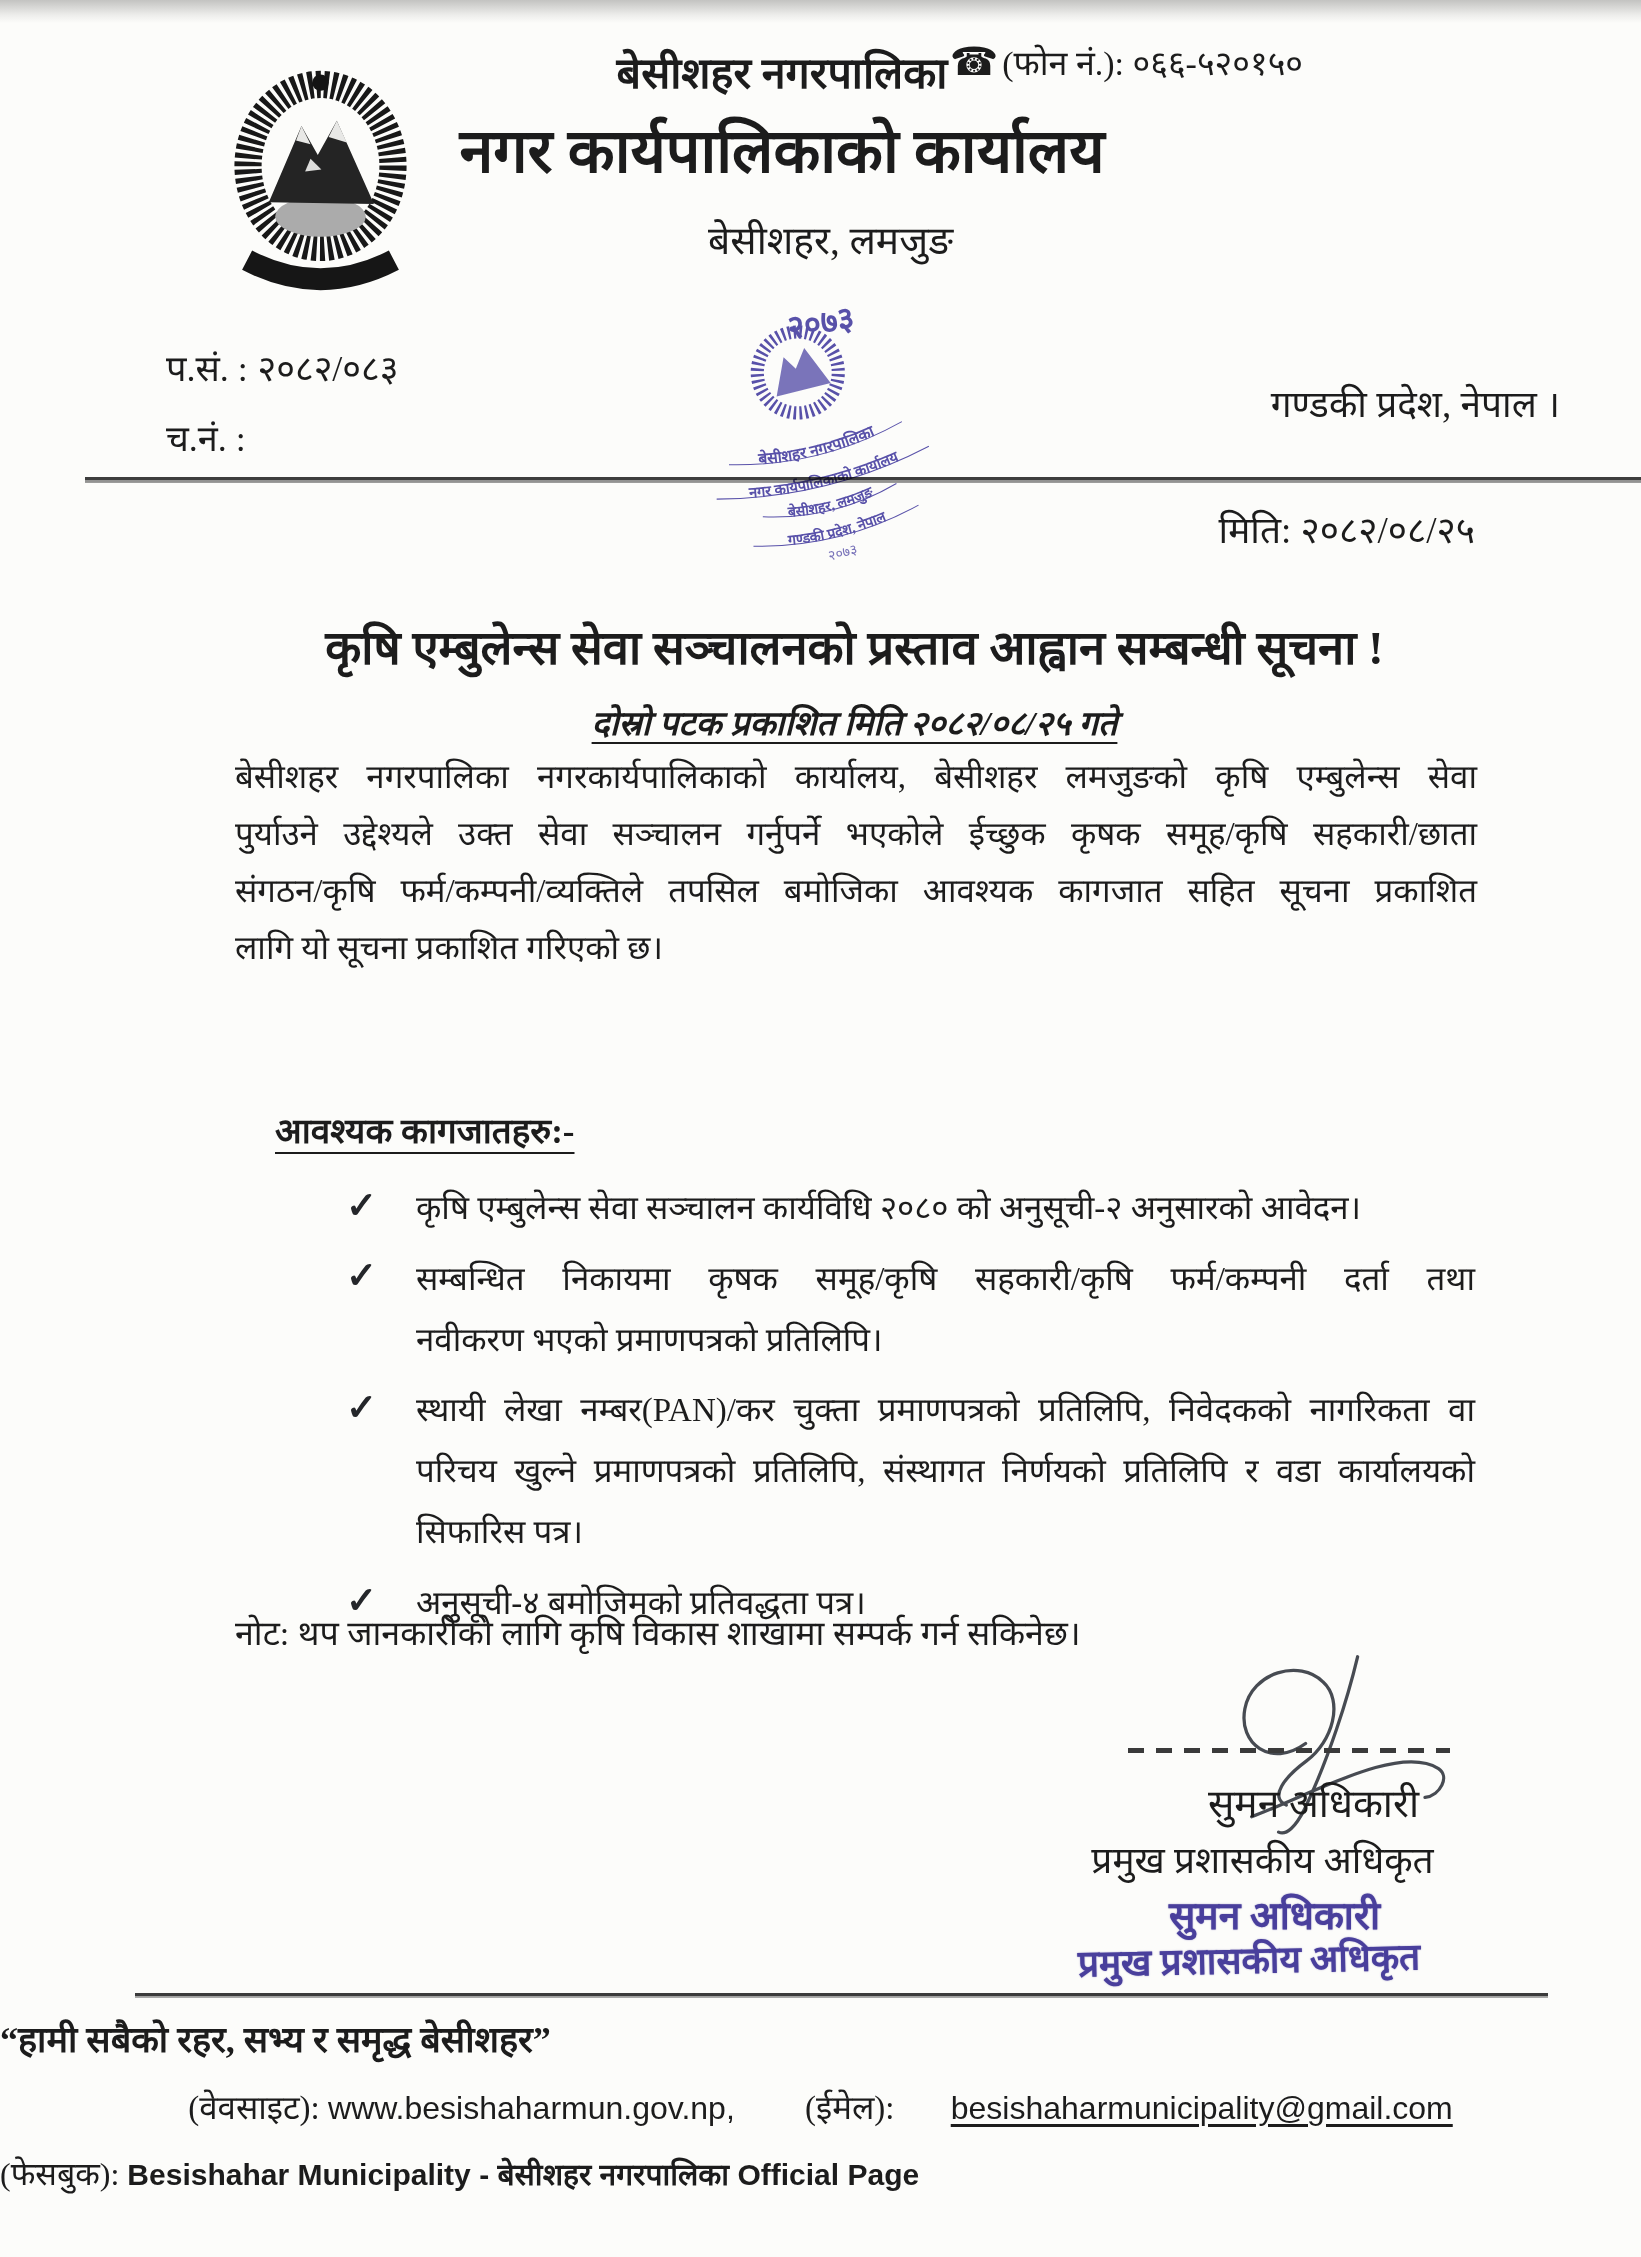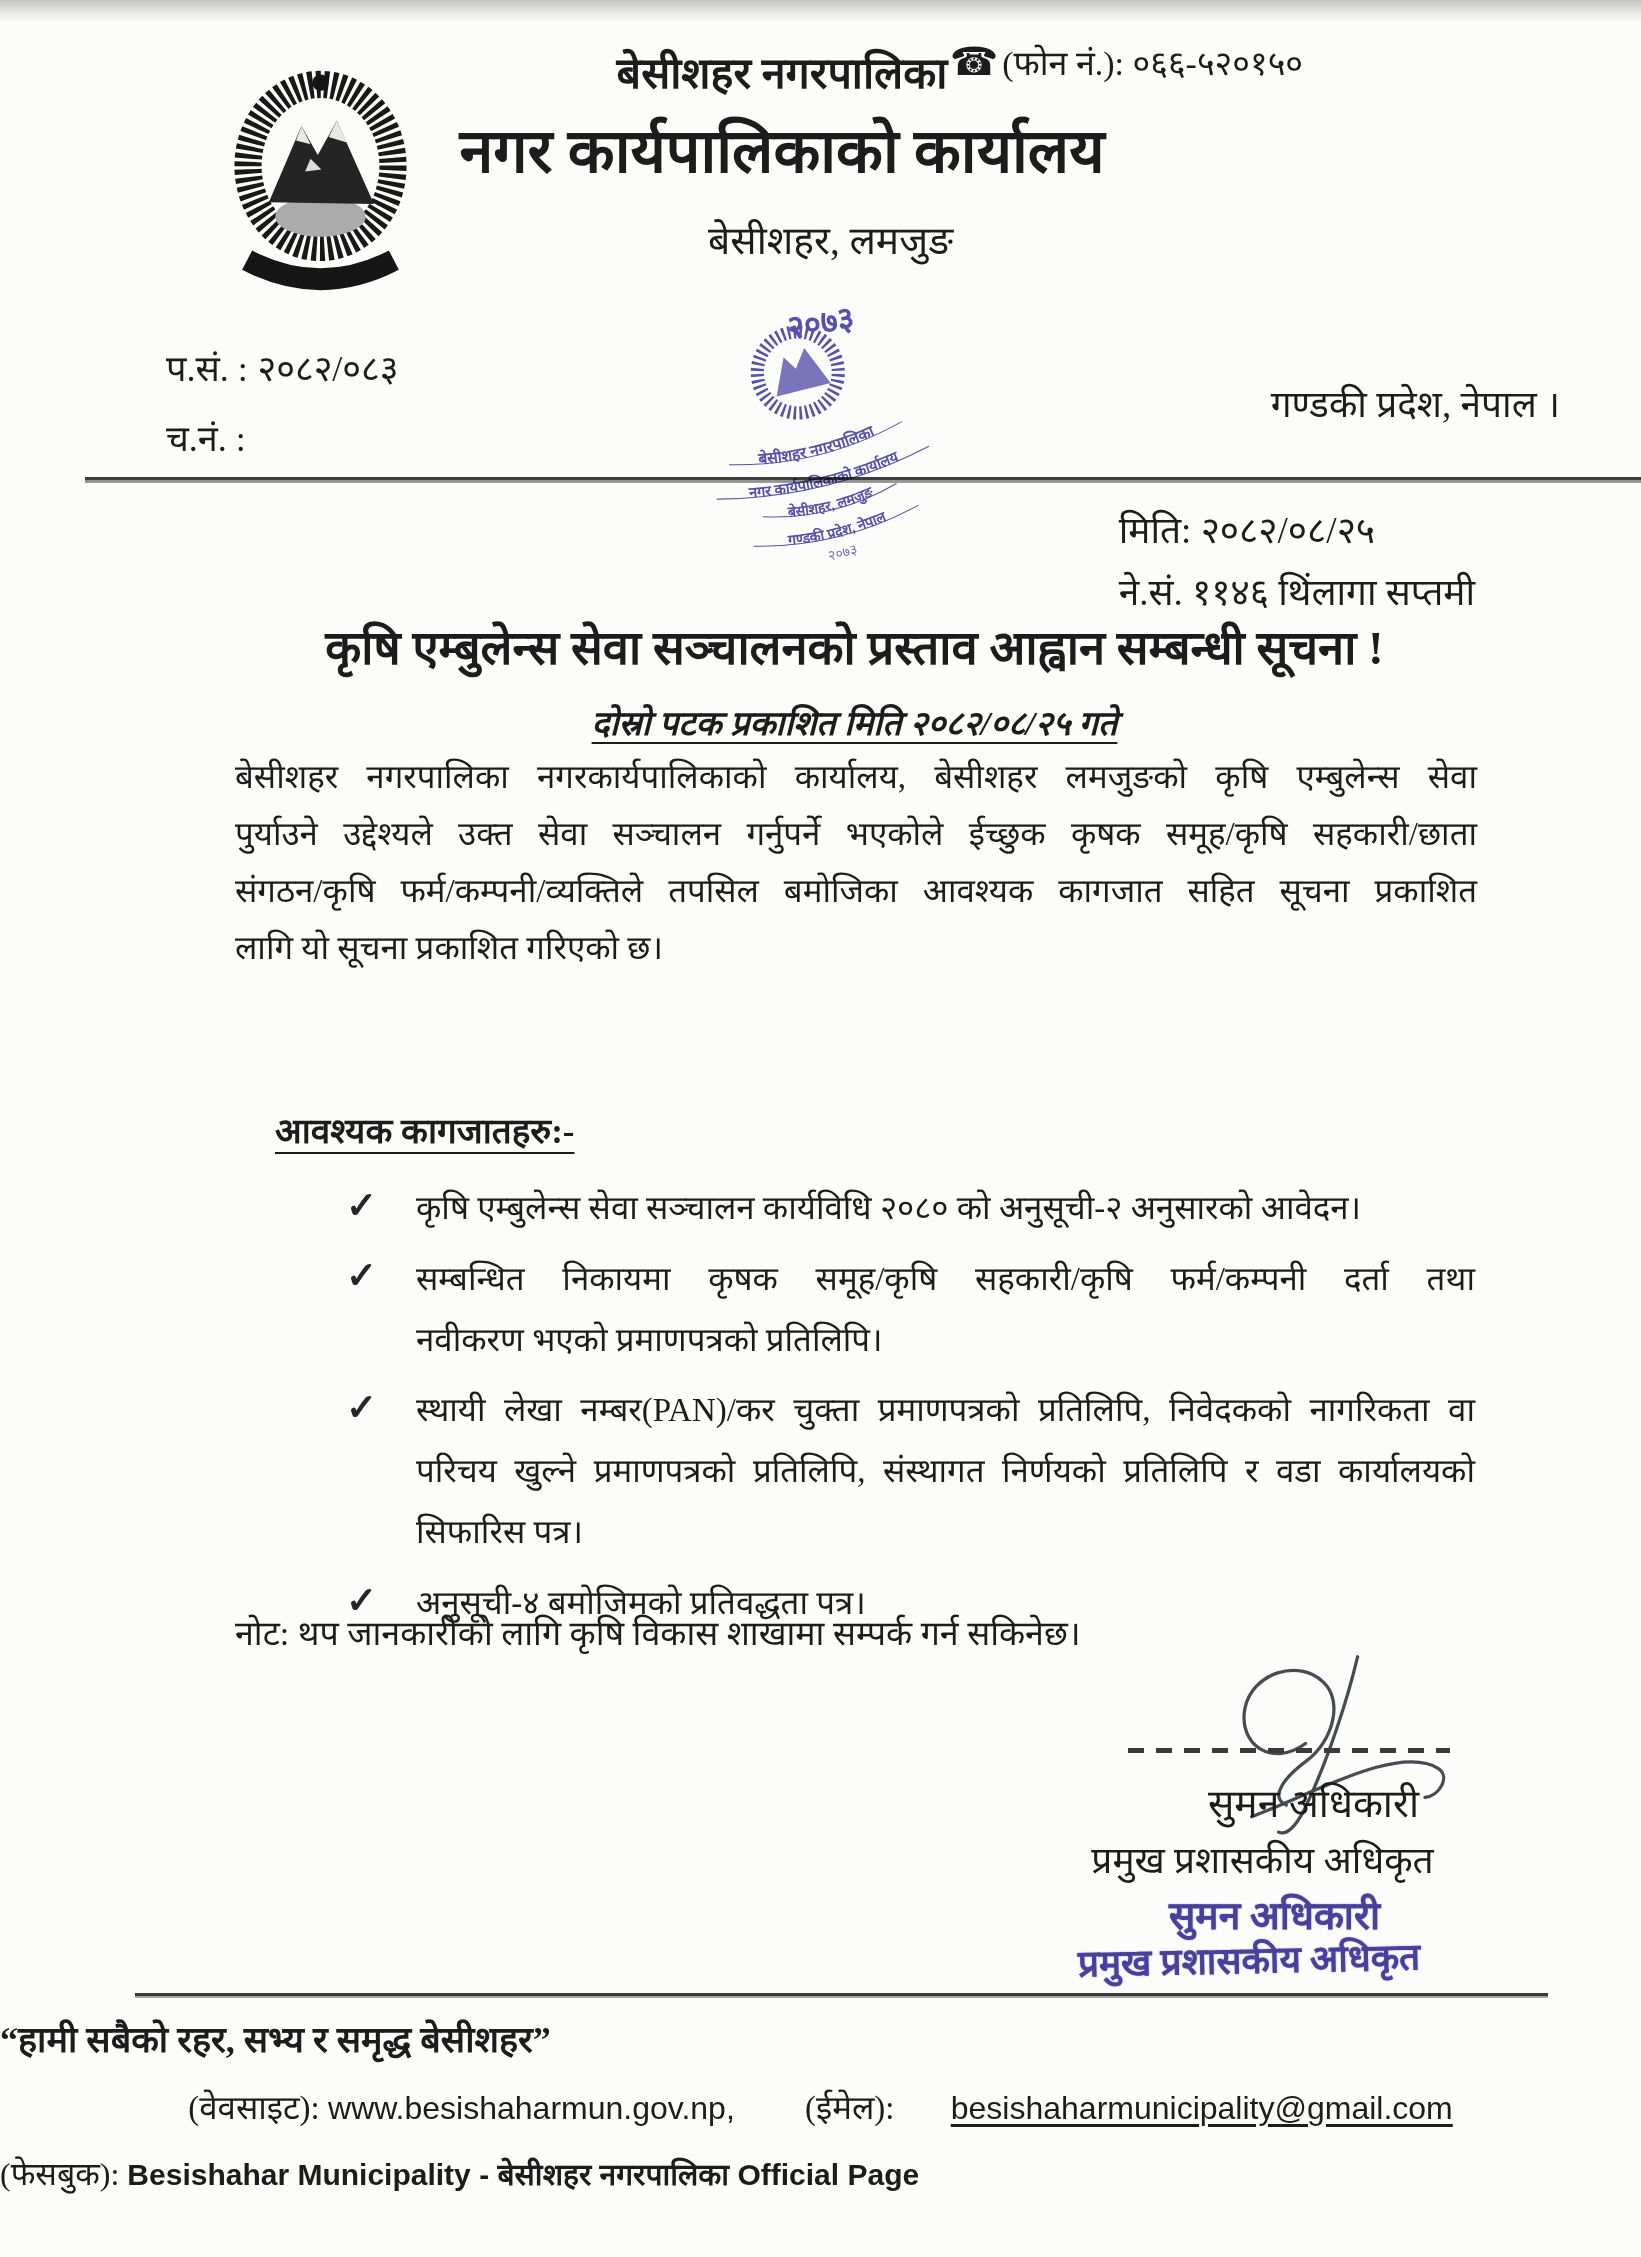--- a/index.html
+++ b/index.html
@@ -118,21 +118,20 @@
         <text font-size="14" font-weight="bold" fill="#4b43a6" stroke="none">
           <textPath href="#sa4" startOffset="50%" text-anchor="middle">गण्डकी प्रदेश, नेपाल</textPath>
         </text>
         <text x="112" y="262" font-size="14" fill="#4b43a6" stroke="none" text-anchor="middle" opacity="0.8">२०७३</text>
       </g>
     </g>
   </svg>
 
   <div class="dateblk">
     <div>मिति: २०८२/०८/२५</div>
-    <div>ने.सं. ११४६ थिंलागा सप्तमी</div>
   </div>
 
   <div class="title">कृषि एम्बुलेन्स सेवा सञ्चालनको प्रस्ताव आह्वान सम्बन्धी सूचना !</div>
   <div class="subtitle">दोस्रो पटक प्रकाशित मिति २०८२/०८/२५ गते</div>
 
   <div class="body">
     <div class="bline">बेसीशहर नगरपालिका नगरकार्यपालिकाको कार्यालय, बेसीशहर लमजुङको कृषि एम्बुलेन्स सेवा</div>
     <div class="bline">पुर्याउने उद्देश्यले उक्त सेवा सञ्चालन गर्नुपर्ने भएकोले ईच्छुक कृषक समूह/कृषि सहकारी/छाता</div>
     <div class="bline">संगठन/कृषि फर्म/कम्पनी/व्यक्तिले तपसिल बमोजिका आवश्यक कागजात सहित सूचना प्रकाशित</div>
     <div class="bline last">लागि यो सूचना प्रकाशित गरिएको छ।</div>

